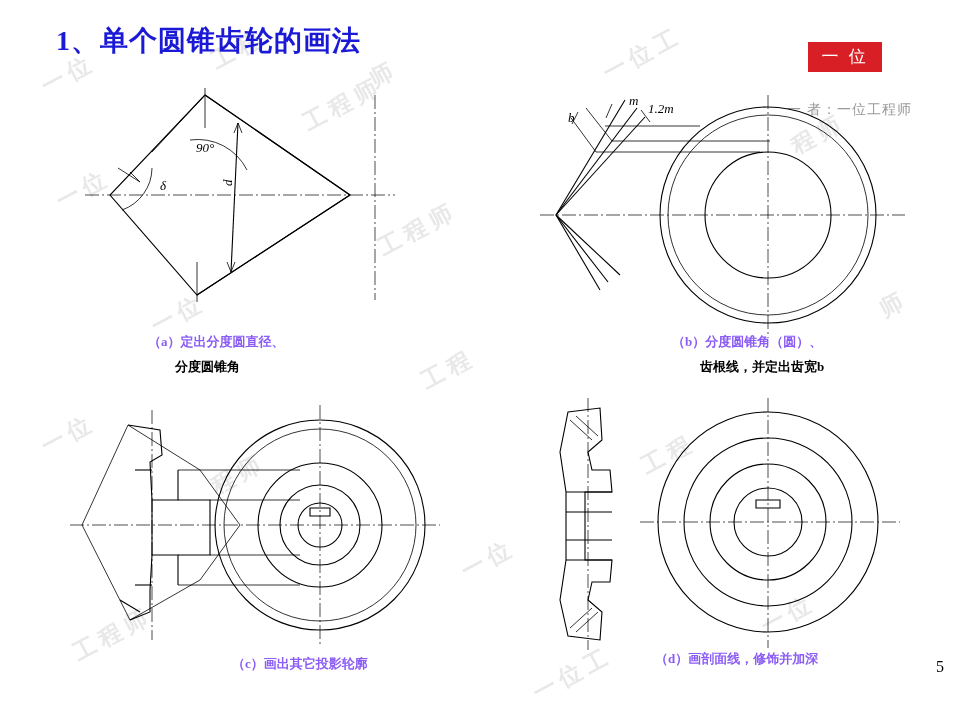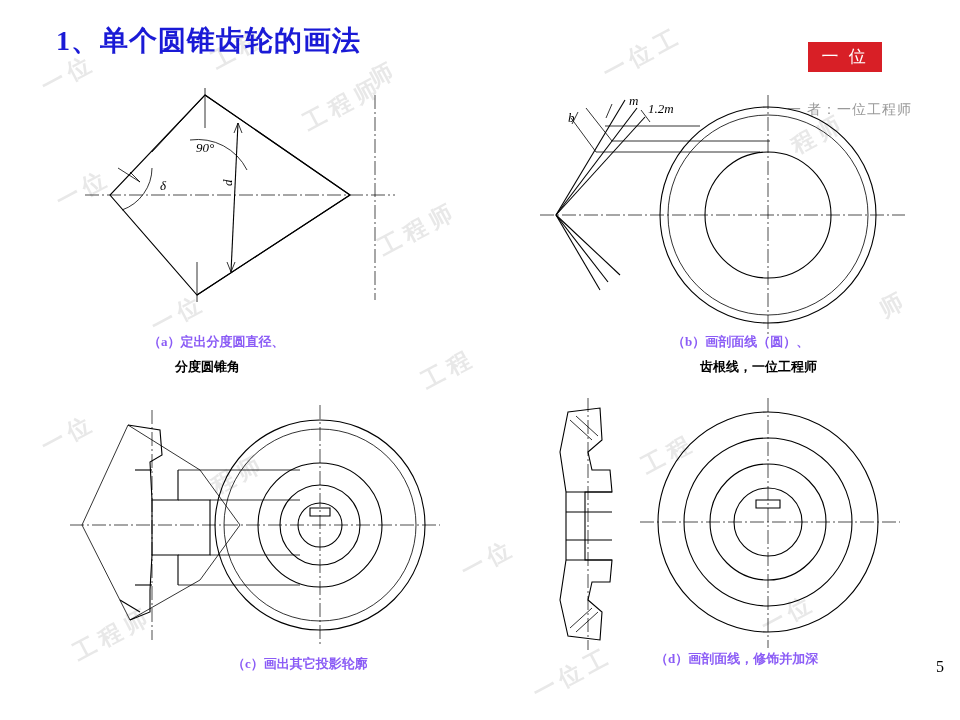--- a/index.html
+++ b/index.html
@@ -196,22 +196,22 @@
     <path class="ctr" d="M768 95 L768 338"></path>
 
     <path class="thin" d="M578 112 L572 124"></path>
     <path class="thin" d="M612 104 L606 118"></path>
     <path class="thin" d="M641 110 L650 122"></path>
     <text class="lbl" x="568" y="122">b</text>
     <text class="lbl" x="629" y="105">m</text>
     <text class="lbl" x="648" y="113">1.2m</text>
   </svg>
 
-  <div class="caption" style="left:672px; top:333px;">（b）画剖面线（圆）、</div>
-  <div class="caption2" style="left:700px; top:358px;">齿根线，一位工程师</div>
+  <div class="caption" style="left:672px; top:333px;">（b）分度圆锥角（圆）、</div>
+  <div class="caption2" style="left:700px; top:358px;">齿根线，并定出齿宽b</div>
 
   <svg width="960" height="720" style="pointer-events:none">
 
     <path class="thin" d="M82 525 L128 425 L200 470 L240 525 L200 580 L130 620 Z"></path>
 
     <path class="ln" d="M128 425 L160 430 L162 455 L150 462 L152 500 L178 500 L178 470"></path>
     <path class="ln" d="M130 620 L150 612 L150 590 L152 555 L178 555 L178 585"></path>
     <path class="ln" d="M152 500 L152 555"></path>
     <path class="ln" d="M178 500 L210 500 L210 555 L178 555"></path>
     <path class="ln" d="M135 470 L152 470"></path>

